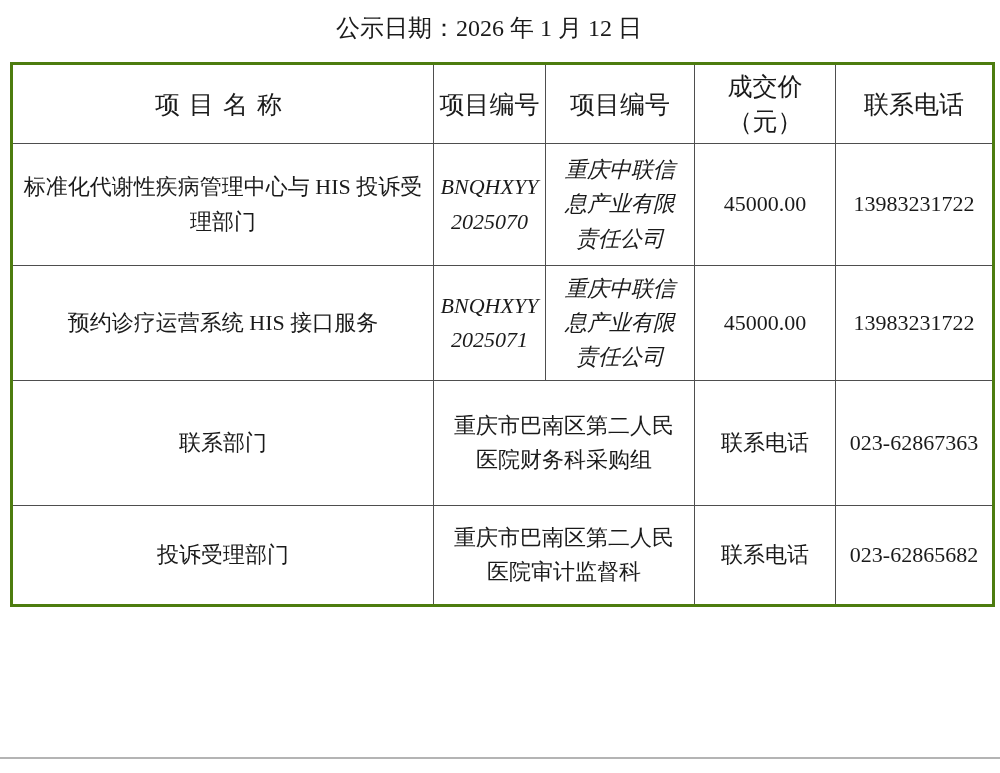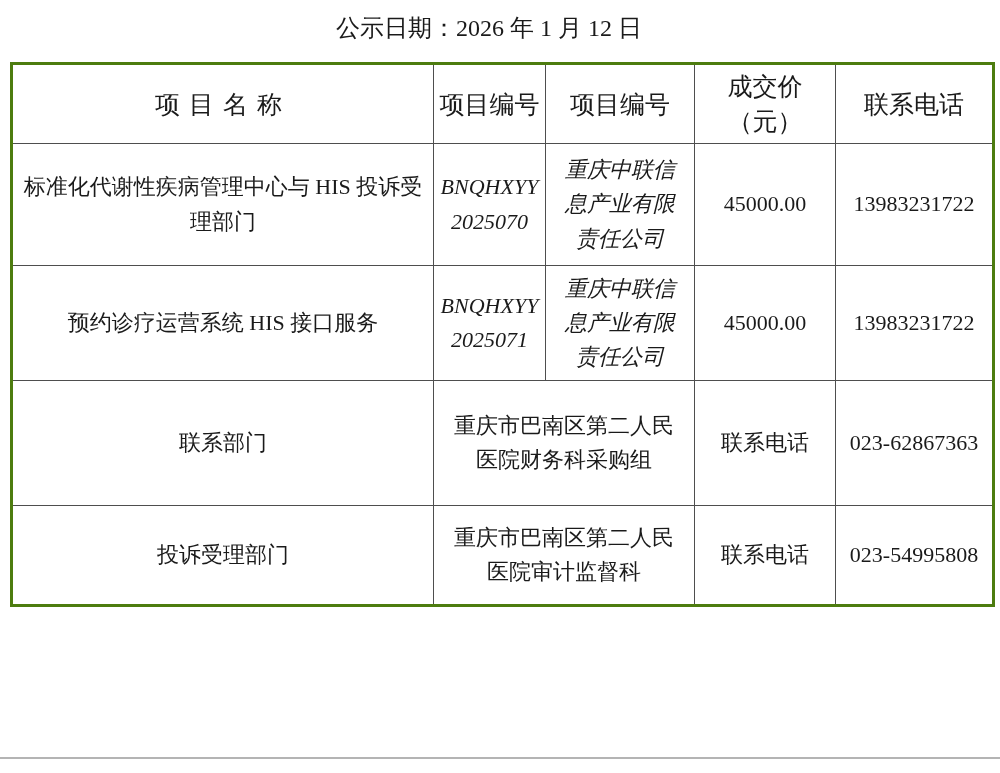--- a/index.html
+++ b/index.html
@@ -165,19 +165,19 @@
         <td>联系电话</td>
         <td>023-62867363</td>
       </tr>
 
       <tr class="row-c2">
         <td>投诉受理部门</td>
         <td colspan="2">
           <div class="inner mw-dept">重庆市巴南区第二人民医院审计监督科</div>
         </td>
         <td>联系电话</td>
-        <td>023-54995808</td>
+        <td>023-62865682</td>
       </tr>
     </tbody>
   </table>
 
   <div class="page-shadow"></div>
 </div>
 
 </body></html>

